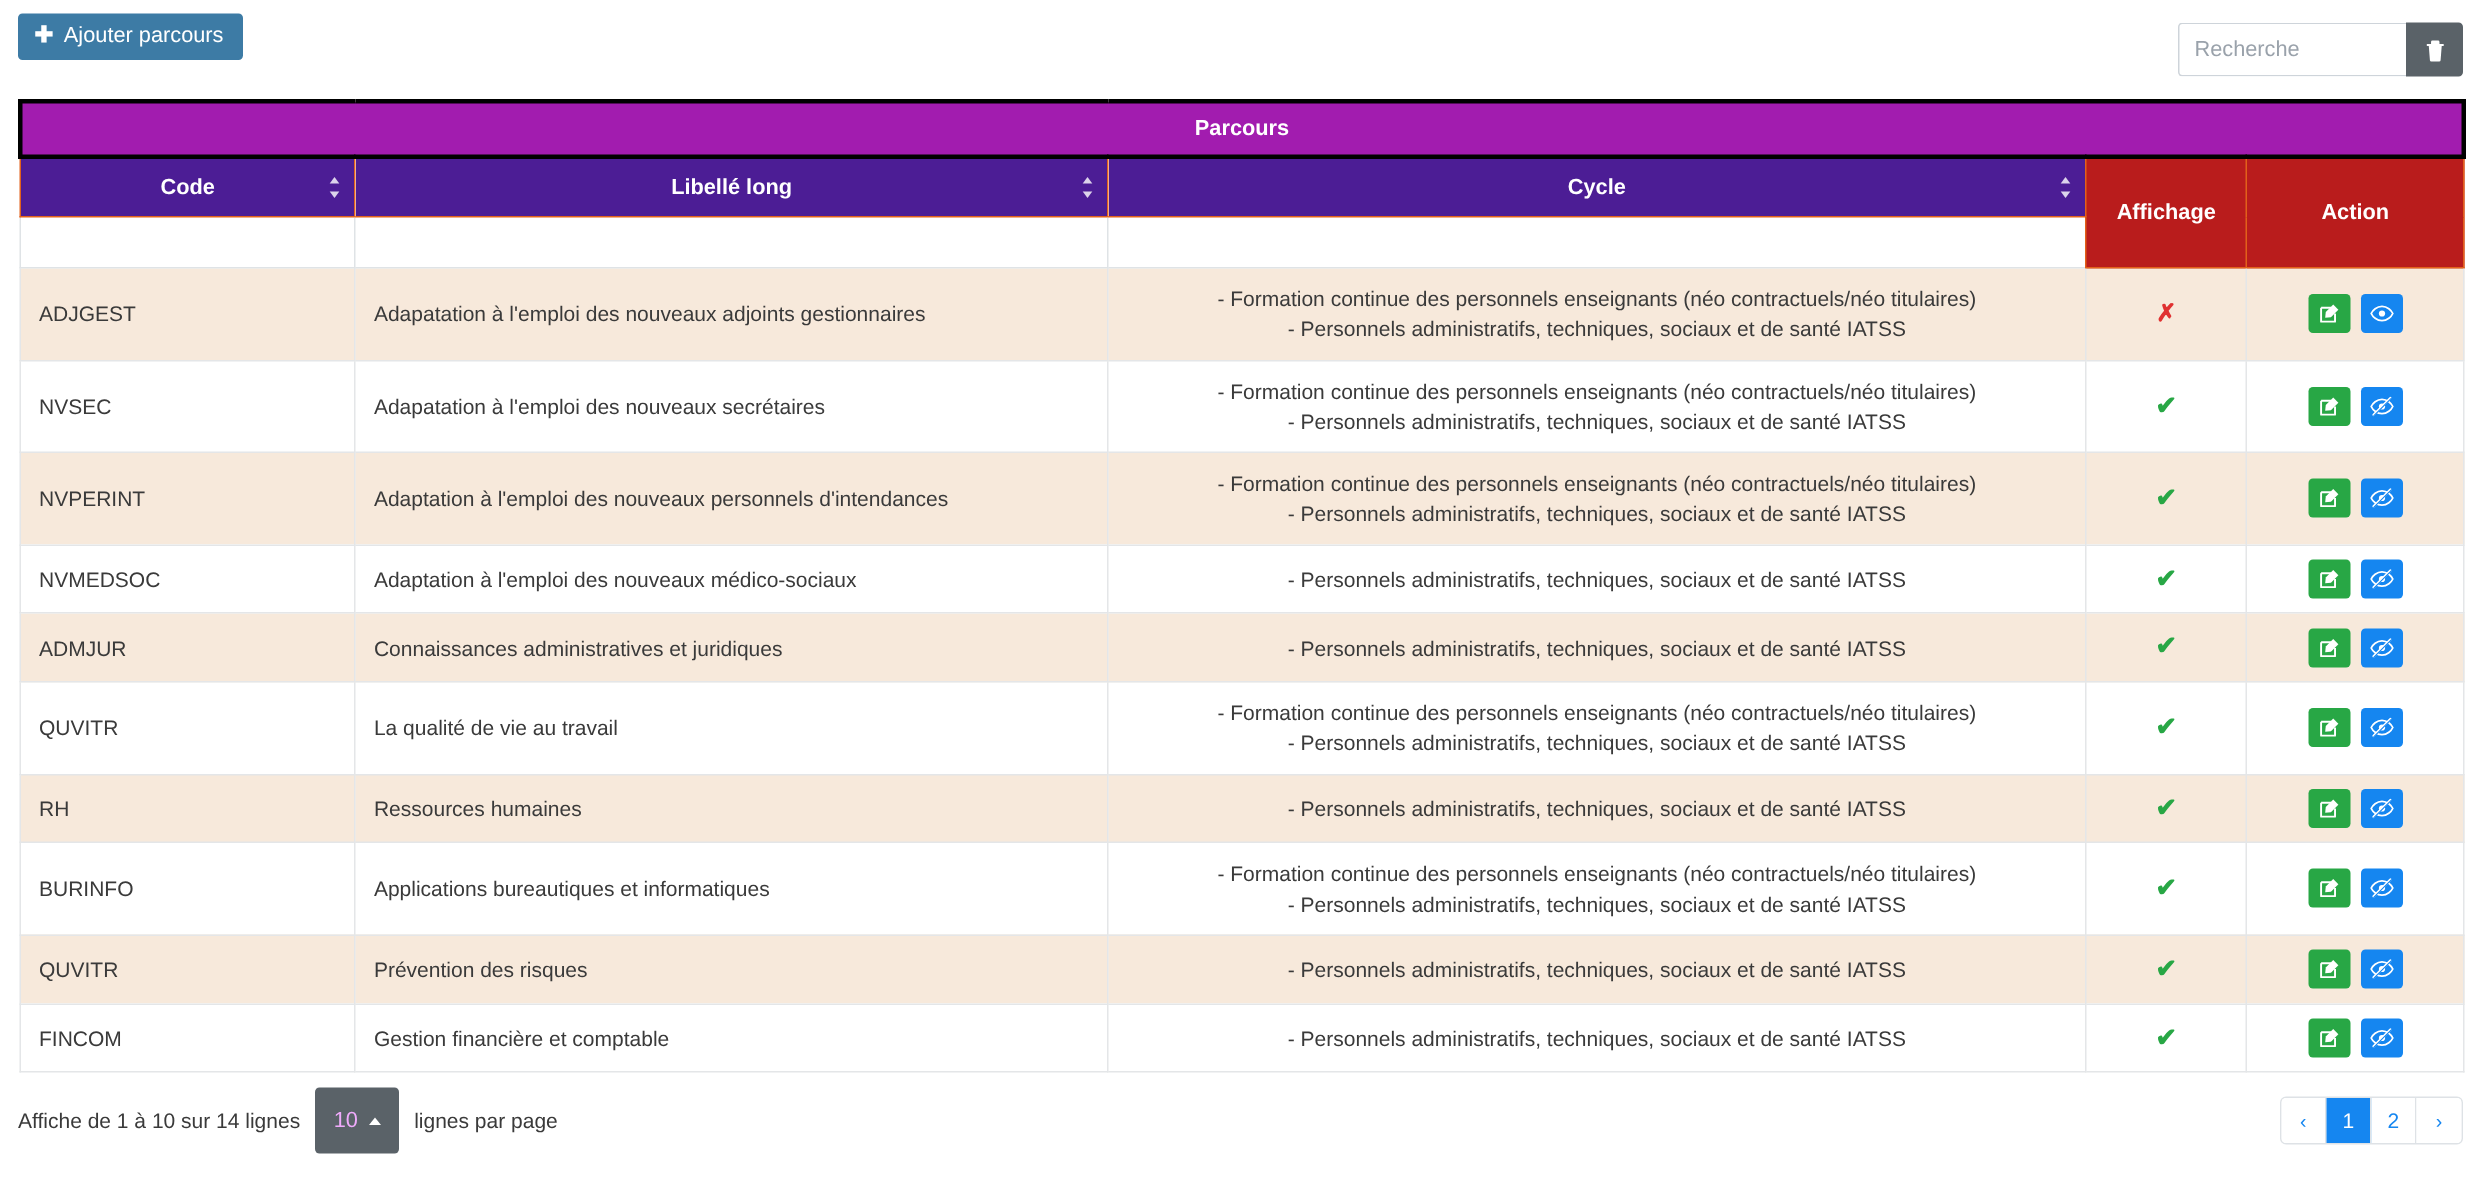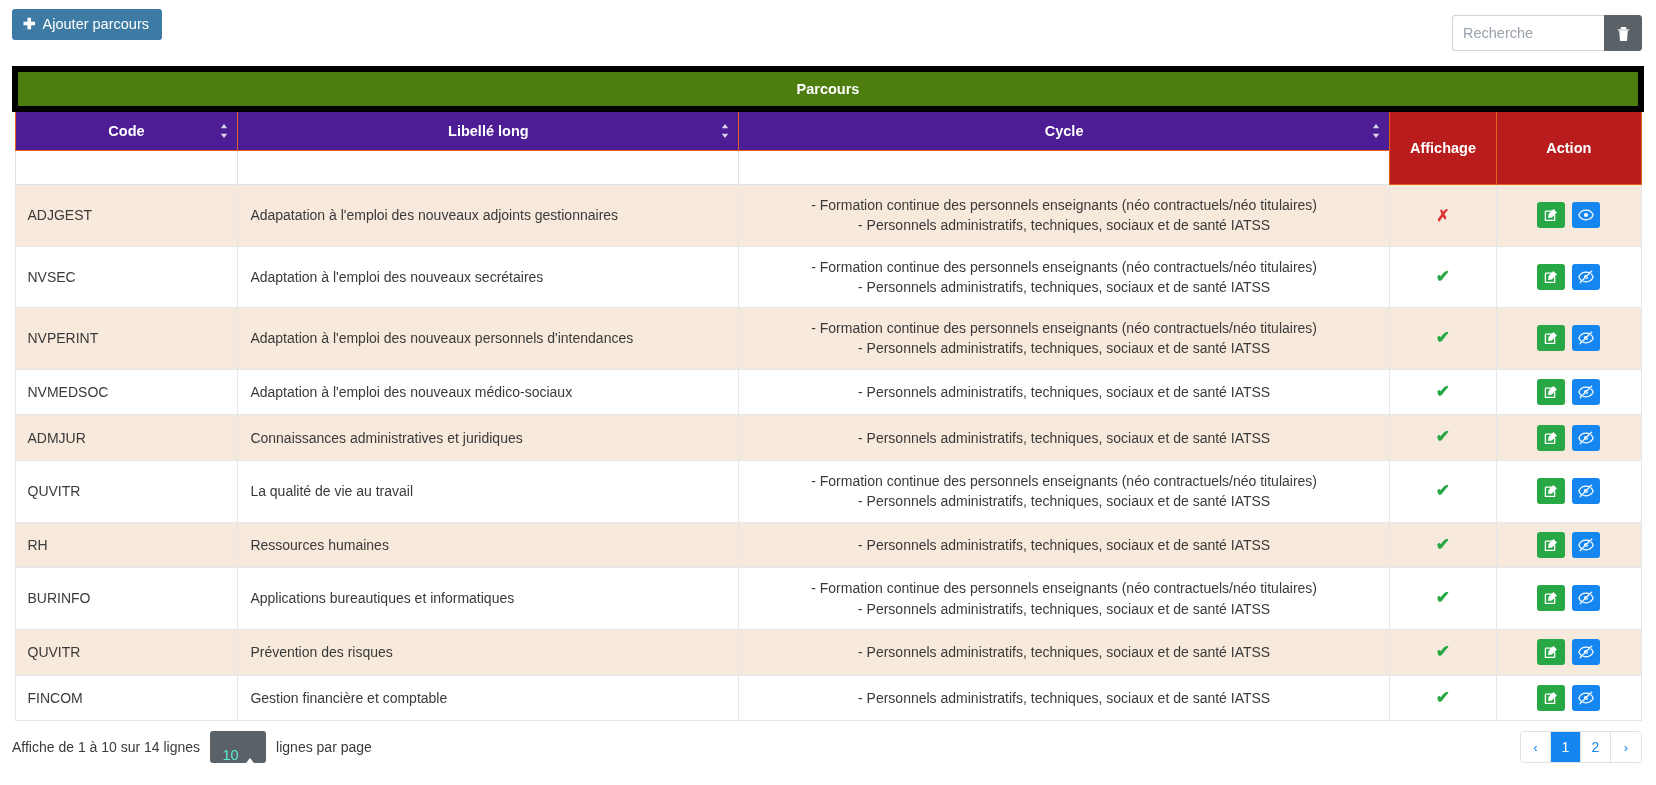--- a/index.html
+++ b/index.html
@@ -85,28 +85,28 @@
     padding: 0 12px;
     box-sizing: border-box;
   }
   table.grid {
     width: 100%;
     border-collapse: collapse;
     table-layout: fixed;
     font-size: 14px;
   }
   .title-band td {
-    background: #4d7c0f;
+    background: #a21caf;
     color: #ffffff;
     text-align: center;
     font-weight: bold;
     font-size: 14.5px;
     height: 34px;
     padding: 0;
-    border: 6px solid #000000;
+    border: 3px solid #000000;
   }
   thead th.colhead {
     background: #4c1d95;
     color: #ffffff;
     font-weight: bold;
     font-size: 14.5px;
     height: 38px;
     padding: 0 10px;
     border: 1px solid #e2601a;
     position: relative;
@@ -201,28 +201,28 @@
     font-size: 14px;
     color: #3a3a3a;
   }
   .footer-left {
     display: flex;
     align-items: center;
     gap: 10px;
   }
   .pagesize-btn {
     background: #5a6268;
-    color: #5eead4;
+    color: #f0abfc;
     border: none;
     border-radius: 3px;
-    height: 32px;
+    height: 44px;
     min-width: 56px;
     padding: 0 9px;
     display: inline-flex;
-    align-items: flex-end;
+    align-items: center;
     justify-content: center;
     gap: 7px;
     font-size: 14.5px;
     cursor: pointer;
     font-family: "Liberation Sans", sans-serif;
   }
   .caret-up {
     width: 0; height: 0;
     border-left: 4px solid transparent;
     border-right: 4px solid transparent;
@@ -352,21 +352,21 @@
               <button class="act-btn act-view">
                 <svg width="16" height="16" viewBox="0 0 20 20">
                   <path d="M10 4C5.6 4 2.2 7.3 1 10c1.2 2.7 4.6 6 9 6s7.8-3.3 9-6c-1.2-2.7-4.6-6-9-6z" fill="none" stroke="#fff" stroke-width="1.5"></path>
                   <circle cx="10" cy="10" r="2.6" fill="#fff"></circle>
                 </svg>
               </button>
             </span></td>
         </tr>
         <tr class="even">
           <td class="c-code">NVSEC</td>
-          <td class="c-lib">Adaptation à l'emploi des nouveaux secrétaires</td>
+          <td class="c-lib">Adapatation à l'emploi des nouveaux secrétaires</td>
           <td class="c-cycle">
             <span class="cycle-line">- Formation continue des personnels enseignants (néo contractuels/néo titulaires)</span>
             <span class="cycle-line">- Personnels administratifs, techniques, sociaux et de santé IATSS</span>
           </td>
           <td class="c-aff"><span class="mark-yes">✔</span></td>
           <td class="c-act"><span class="act-group">
               <button class="act-btn act-edit">
                 <svg width="16" height="16" viewBox="0 0 20 20">
                   <path d="M3 5.2h8.4M3 5.2v11.6h11.6V10" fill="none" stroke="#fff" stroke-width="1.6" stroke-linejoin="round"></path>
                   <path d="M13.1 2.6l4.3 4.3-6.2 6.2-4.8.5.5-4.8z" fill="#fff"></path>

